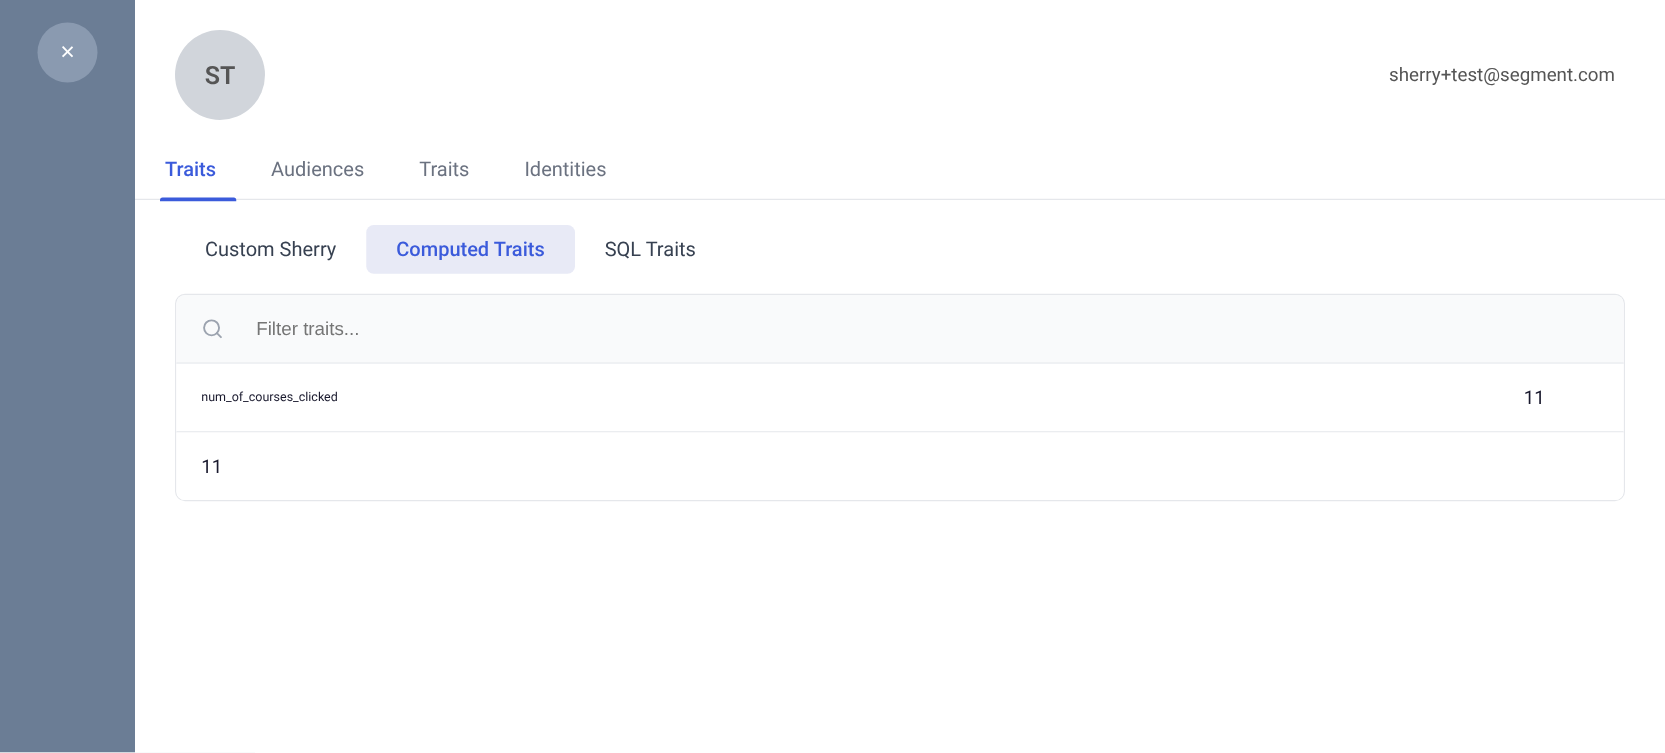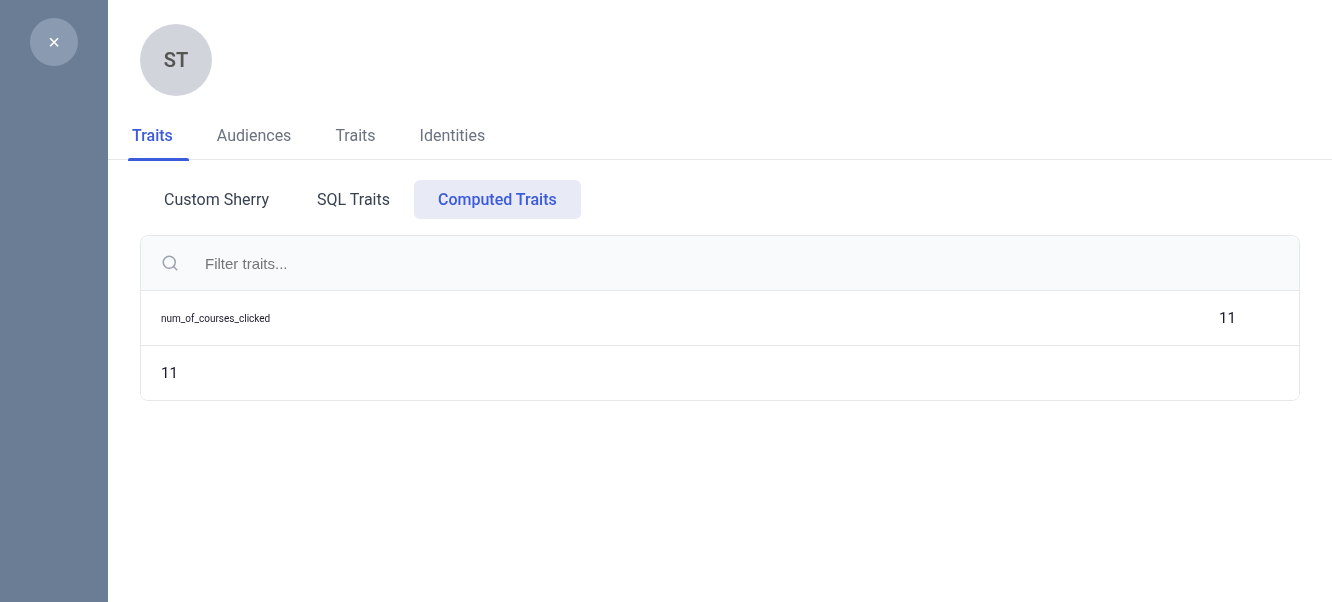--- a/index.html
+++ b/index.html
@@ -211,33 +211,34 @@
 </div>
 
 <div class="main-content">
 
   <div class="profile-header">
     <div class="profile-left">
       <div class="avatar">
         <span>ST</span>
       </div>
     </div>
+    <span class="profile-email">sherry+test@segment.com</span>
   </div>
 
   <div class="tabs-nav">
     <span class="tab-item active">Traits</span>
     <span class="tab-item">Audiences</span>
     <span class="tab-item">Traits</span>
     <span class="tab-item">Identities</span>
   </div>
 
   <div class="subtabs-nav">
     <span class="subtab-item">Custom Sherry</span>
+    <span class="subtab-item active">Computed Traits</span>
     <span class="subtab-item">SQL Traits</span>
-    <span class="subtab-item active">Computed Traits</span>
   </div>
 
   <div class="traits-container">
 
     <div class="filter-row">
       <div class="search-icon-wrapper">
         <svg width="18" height="18" viewBox="0 0 24 24" fill="none" stroke="#9ca3af" stroke-width="2" stroke-linecap="round" stroke-linejoin="round">
           <circle cx="11" cy="11" r="8"></circle>
           <line x1="21" y1="21" x2="16.65" y2="16.65"></line>
         </svg>

